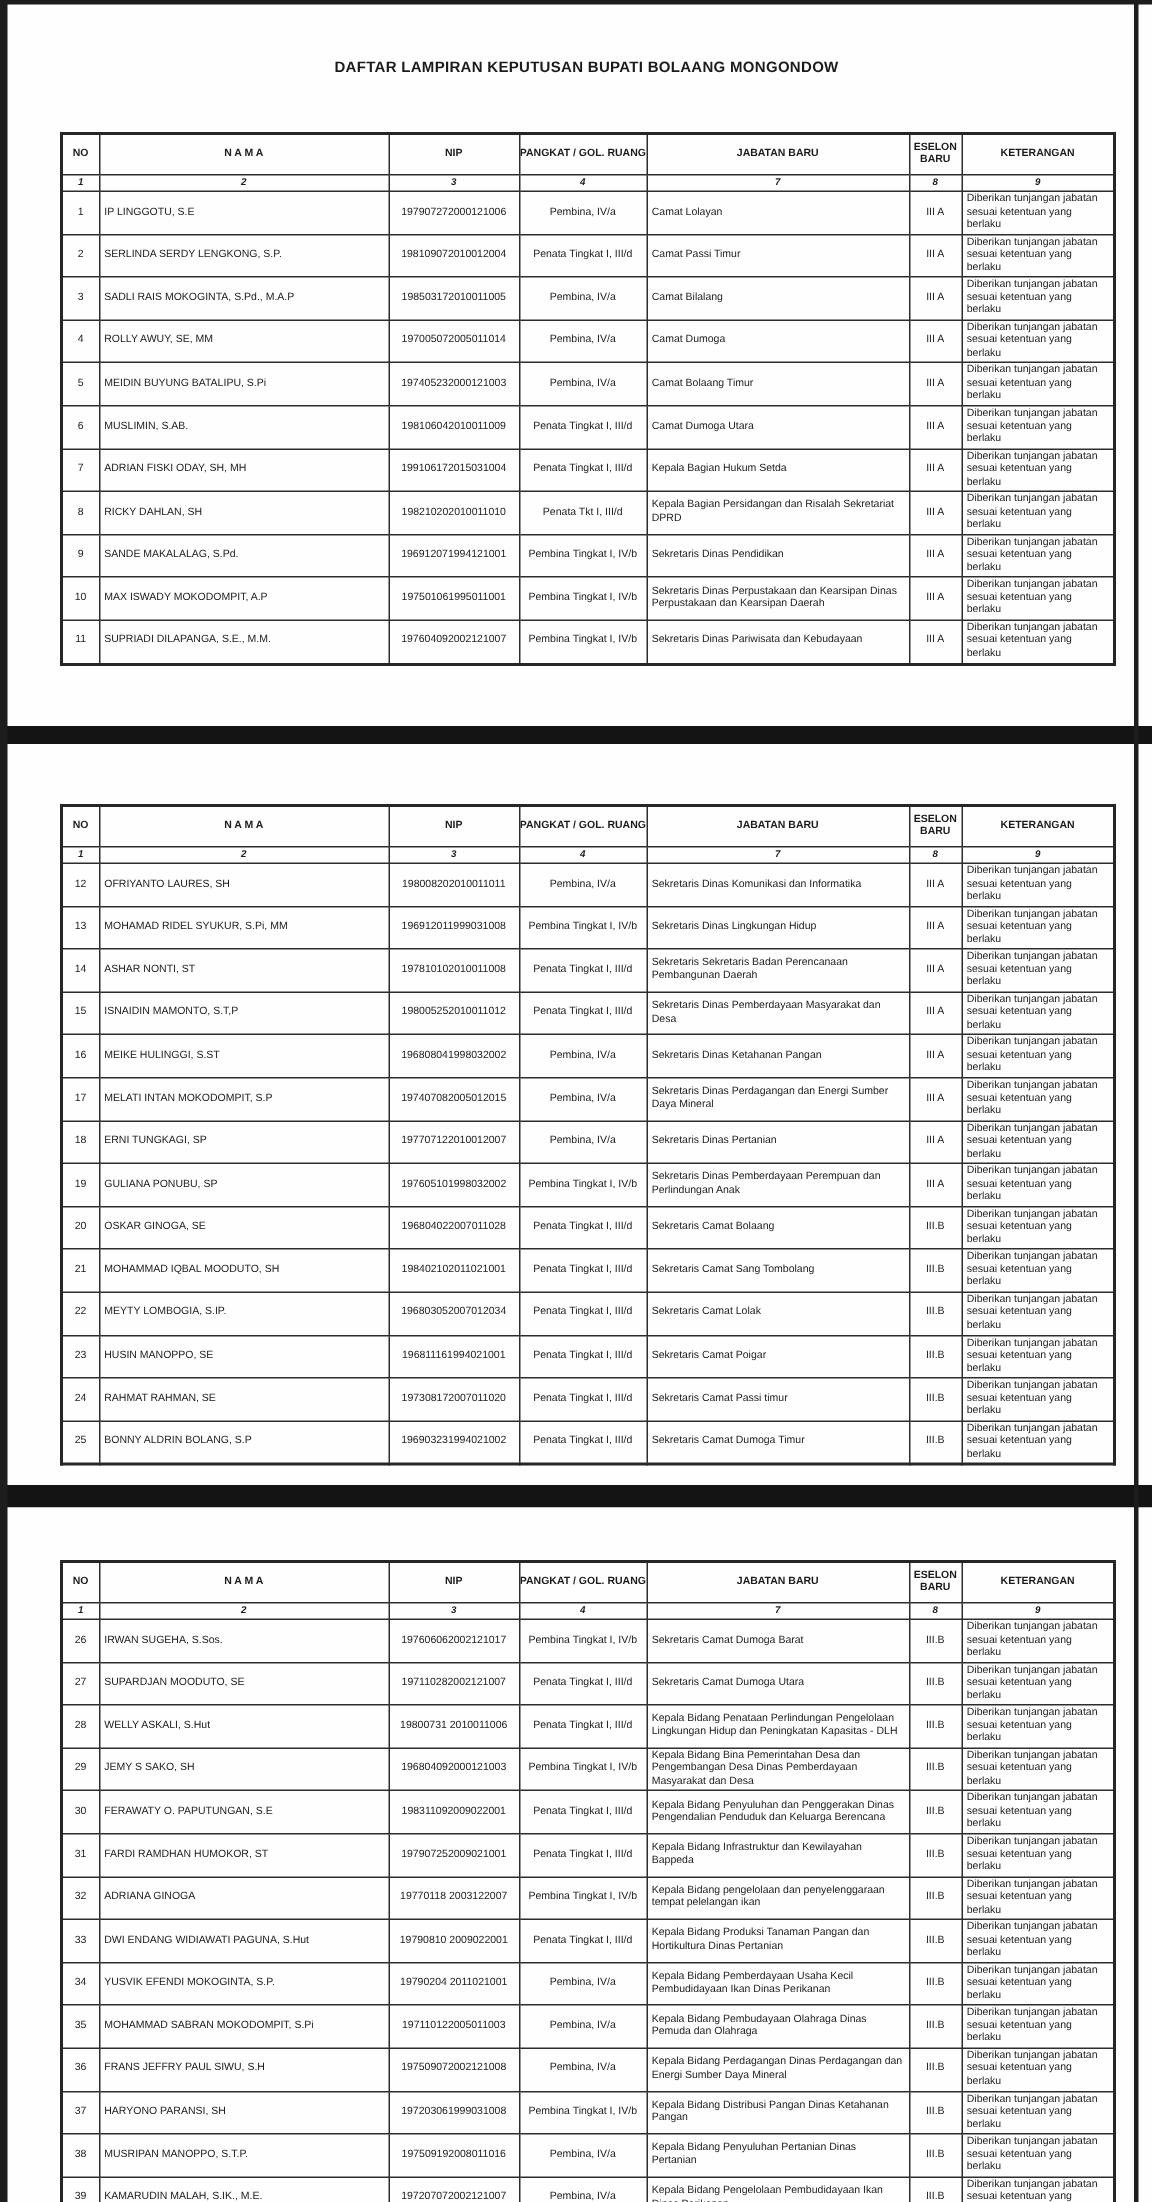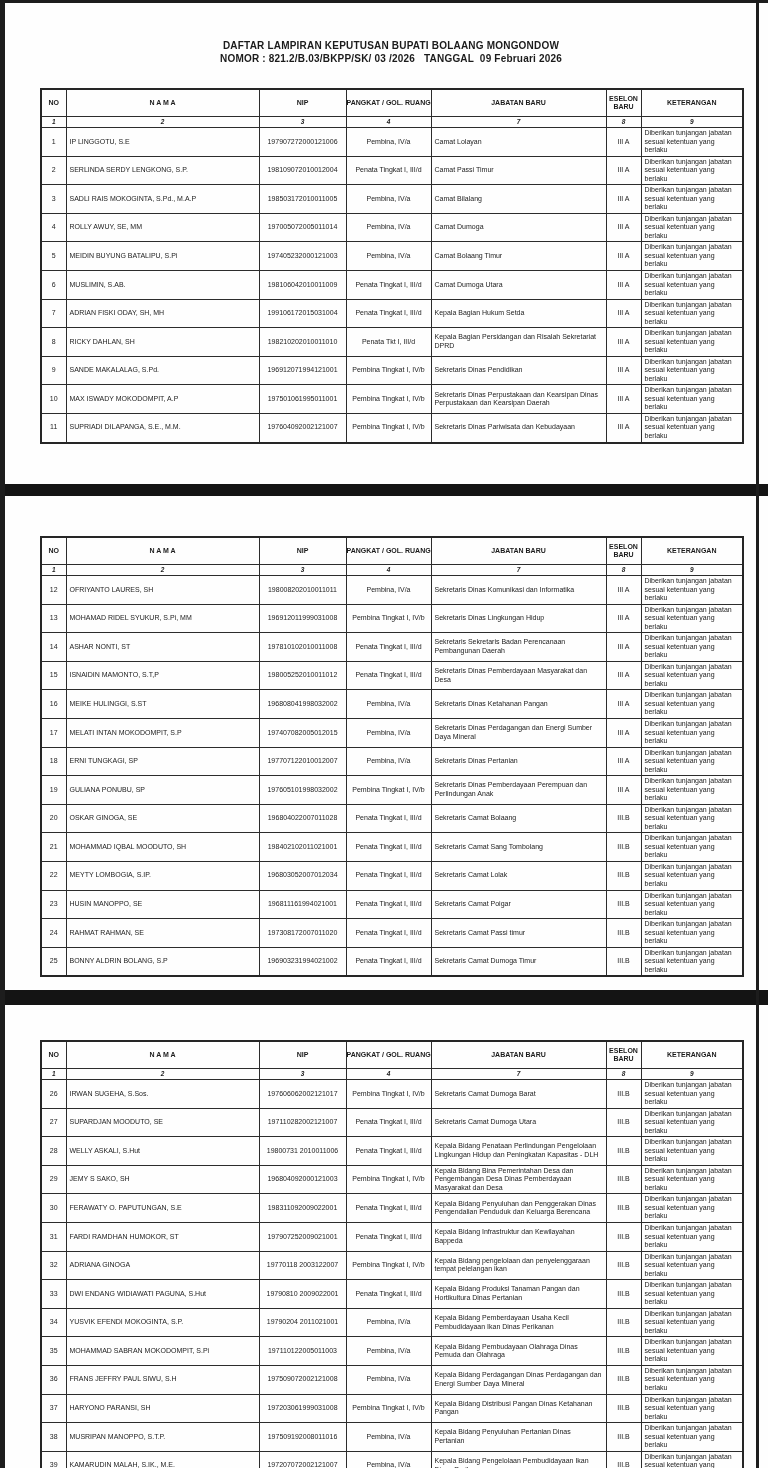--- a/index.html
+++ b/index.html
@@ -63,21 +63,20 @@
   col.col-eselon{width:35px;}
   col.col-ket{width:102px;}
 </style>
 </head>
 <body>
 
 <div class="canvas">
   <div class="page page-1 p1">
     <div class="doc-header">
       <div class="doc-title">DAFTAR LAMPIRAN KEPUTUSAN BUPATI BOLAANG MONGONDOW</div>
-      <div class="doc-subtitle">NOMOR : 821.2/B.03/BKPP/SK/ 03 /2026   TANGGAL  09 Februari 2026</div>
     </div>
     <div class="table-holder">
         <table class="doc-table">
           <colgroup>
             <col class="col-no">
             <col class="col-nama">
             <col class="col-nip">
             <col class="col-pangkat">
             <col class="col-jabatan">
             <col class="col-eselon">

